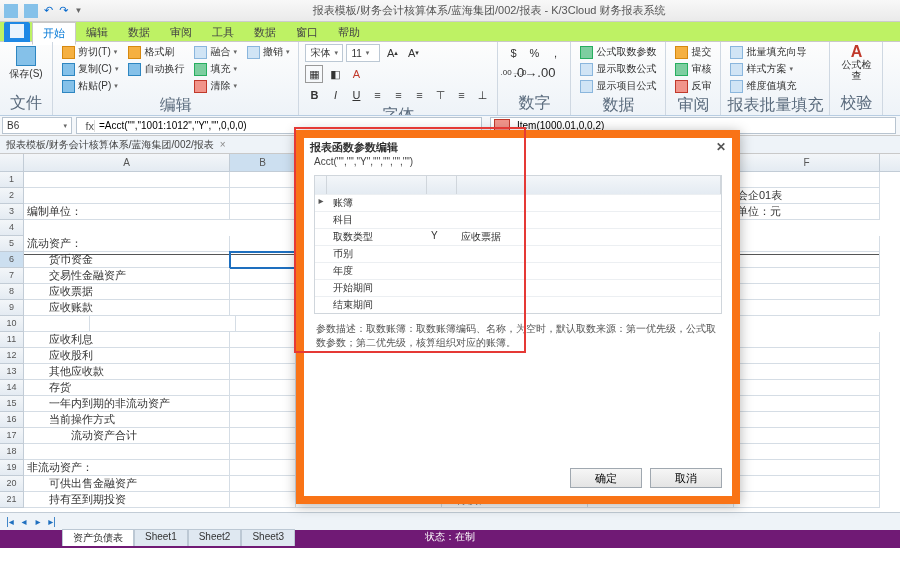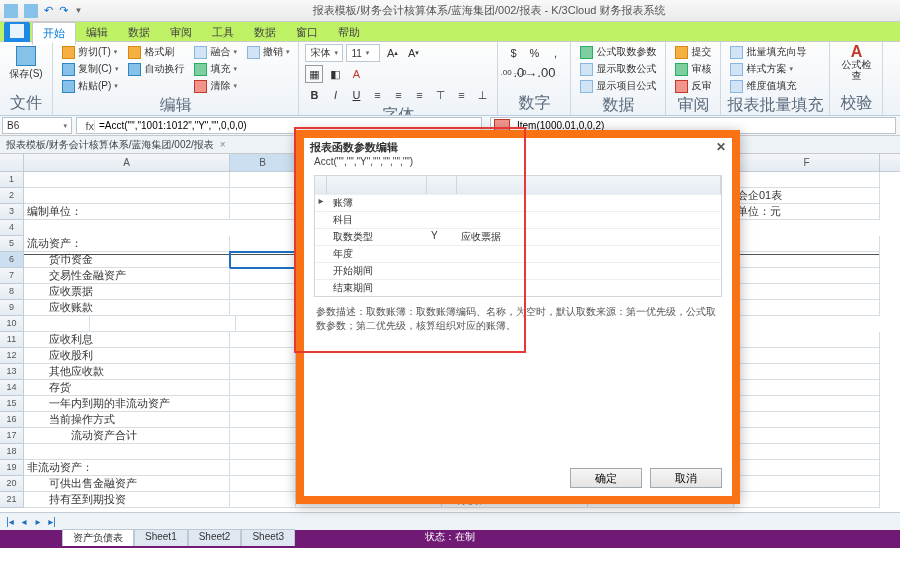--- a/index.html
+++ b/index.html
@@ -587,20 +587,26 @@
           <div class="pdesc"></div>
         </div>
         <div class="prow">
           <div class="arrow"></div>
           <div class="pname">取数类型</div>
           <div class="pval">Y</div>
           <div class="pdesc">应收票据</div>
         </div>
         <div class="prow">
           <div class="arrow"></div>
+          <div class="pname">币别</div>
+          <div class="pval"></div>
+          <div class="pdesc"></div>
+        </div>
+        <div class="prow">
+          <div class="arrow"></div>
           <div class="pname">年度</div>
           <div class="pval"></div>
           <div class="pdesc"></div>
         </div>
         <div class="prow">
           <div class="arrow"></div>
           <div class="pname">开始期间</div>
           <div class="pval"></div>
           <div class="pdesc"></div>
         </div>

